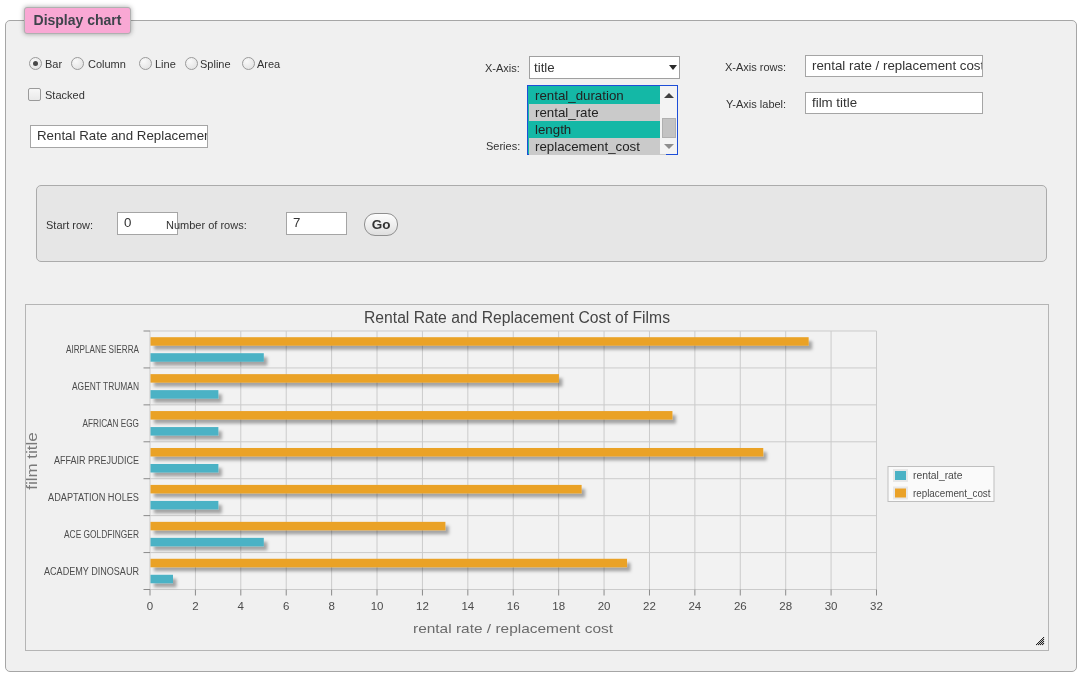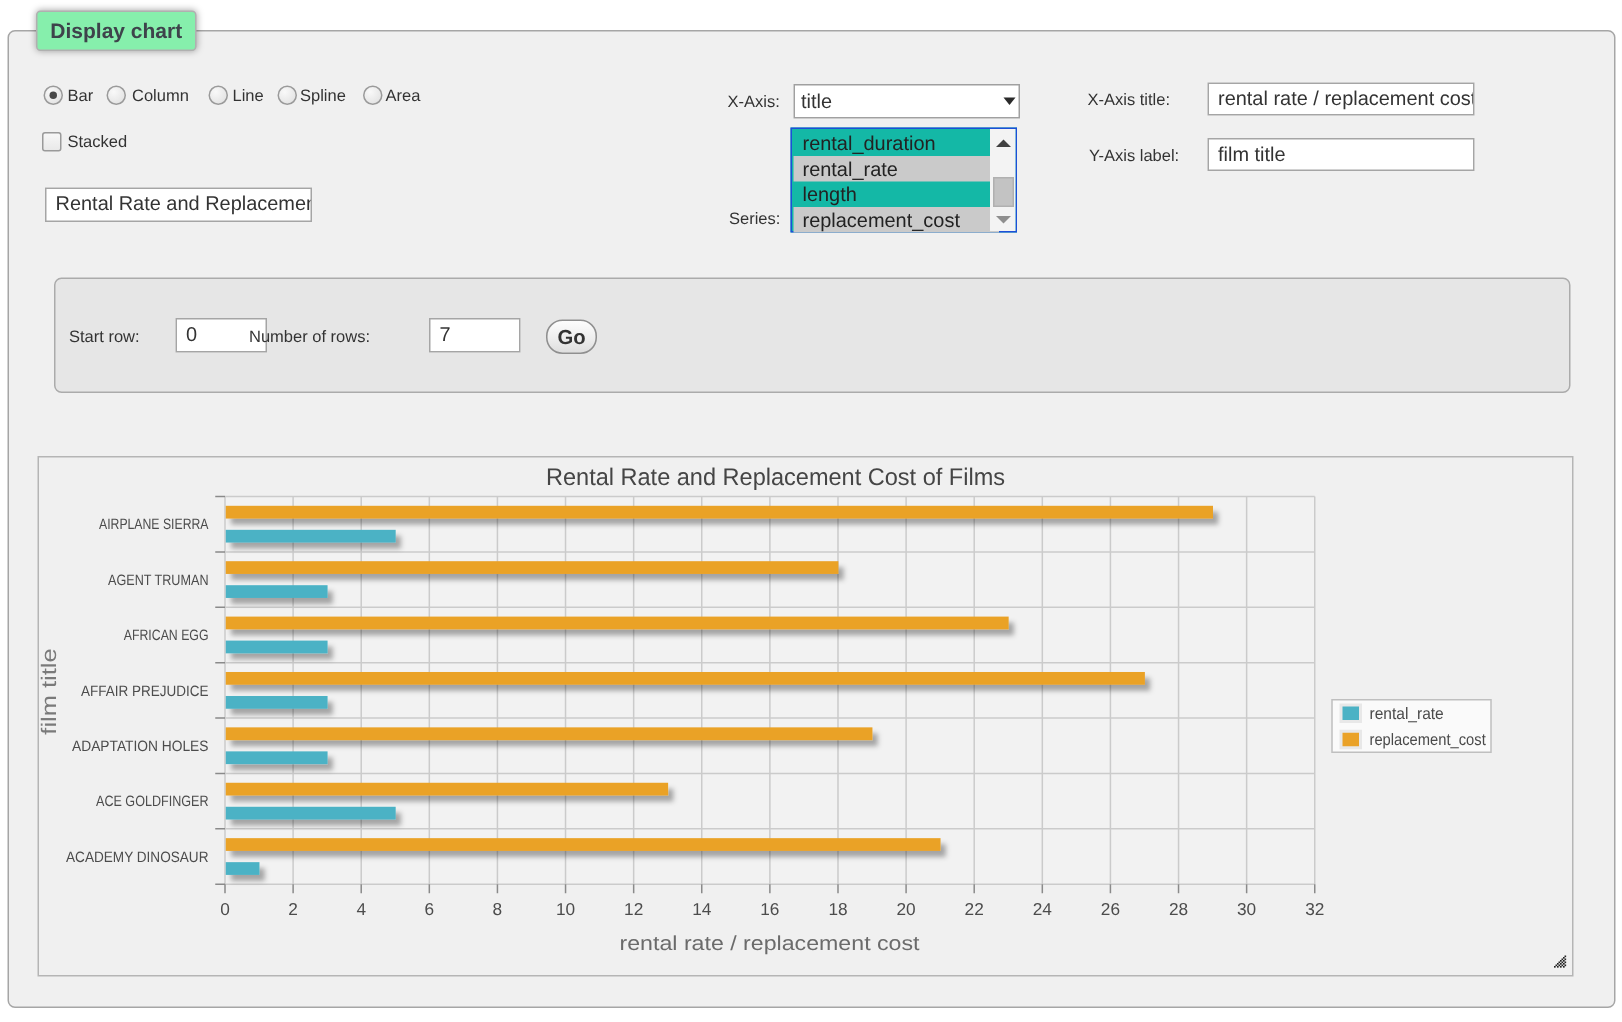--- a/index.html
+++ b/index.html
@@ -1,21 +1,21 @@
 <!DOCTYPE html>
 <html><head>
 <meta charset="utf-8">
 <style>
   html,body{margin:0;padding:0;background:#fff;}
   #page{position:relative;width:1081px;height:681px;overflow:hidden;
         font-family:"Liberation Sans",sans-serif;background:#fff;}
   .abs{position:absolute;}
   #fs{left:5px;top:20px;width:1070px;height:650px;background:#f0f0f0;
       border:1px solid #a6a6a6;border-radius:5px;}
-  #fsleg{left:24px;top:7px;width:105px;height:25px;background:#86efac;
+  #fsleg{left:24px;top:7px;width:105px;height:25px;background:#f9a8d4;
       border:1px solid #b0b0b0;border-radius:3px;box-shadow:0 0 5px rgba(0,0,0,0.35);
       font-size:14px;font-weight:bold;color:#3e434b;line-height:25px;text-align:center;}
   .lbl{font-size:11px;color:#333;line-height:15px;white-space:nowrap;}
   .radio{width:11px;height:11px;border:1px solid #9a9a9a;border-radius:50%;
       background:radial-gradient(circle at 35% 30%,#f9f9f9,#dedede);}
   .radio.on::after{content:"";position:absolute;left:3px;top:3px;width:5px;height:5px;
       border-radius:50%;background:#484848;}
   #cb{width:11px;height:11px;border:1px solid #9a9a9a;border-radius:2px;
       background:linear-gradient(#f7f7f7,#e9e9e9);}
   .tin{background:#fff;border:1px solid #a5a5a5;font-size:13.3px;color:#333;
@@ -73,21 +73,21 @@
     <div class="opt seld" style="top:18px;">rental_rate</div>
     <div class="opt" style="top:35px;">length</div>
     <div class="opt seld" style="top:52px;">replacement_cost</div>
     <div id="sbar">
       <div class="sarrow" style="top:7px;border-bottom:5px solid #404040;"></div>
       <div id="sthumb"></div>
       <div class="sarrow" style="bottom:5px;border-top:5px solid #8e8e8e;"></div>
     </div>
   </div>
 
-  <div class="abs lbl" style="left:725px;top:60px;">X-Axis title:</div>
+  <div class="abs lbl" style="left:725px;top:60px;">X-Axis rows:</div>
   <div class="abs tin" style="left:805px;top:55px;width:170px;height:20px;">rental rate / replacement cost</div>
   <div class="abs lbl" style="left:726px;top:97px;">Y-Axis label:</div>
   <div class="abs tin" style="left:805px;top:92px;width:170px;height:20px;">film title</div>
 
   <div class="abs" id="panel"></div>
   <div class="abs lbl" style="left:46px;top:218px;">Start row:</div>
   <div class="abs tin" style="left:117px;top:212px;width:53px;height:21px;">0</div>
   <div class="abs lbl" style="left:166px;top:218px;">Number of rows:</div>
   <div class="abs tin" style="left:286px;top:212px;width:53px;height:21px;">7</div>
   <div class="abs" id="gobtn">Go</div>

